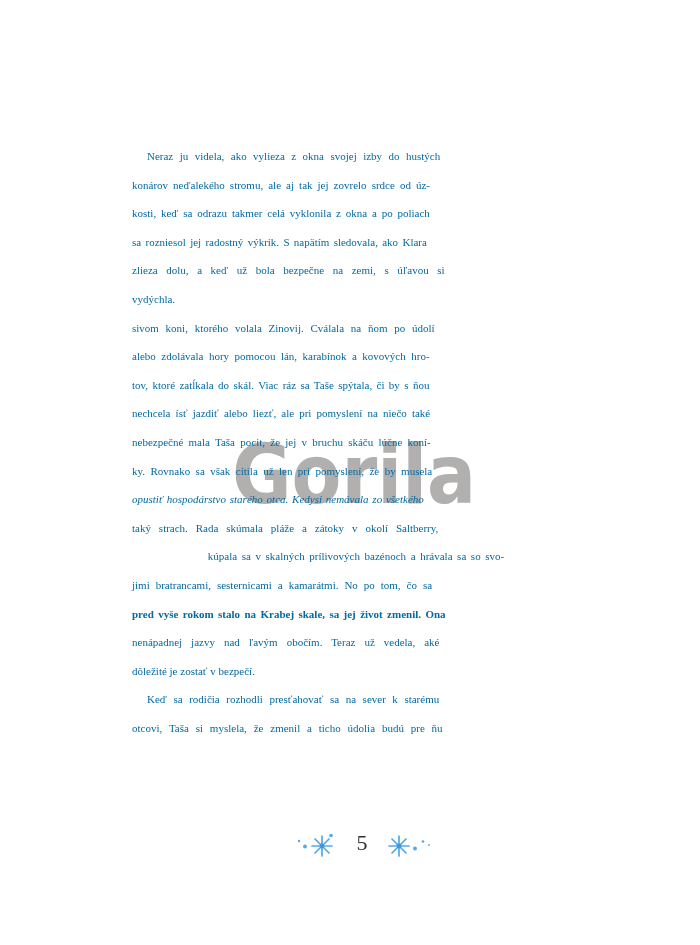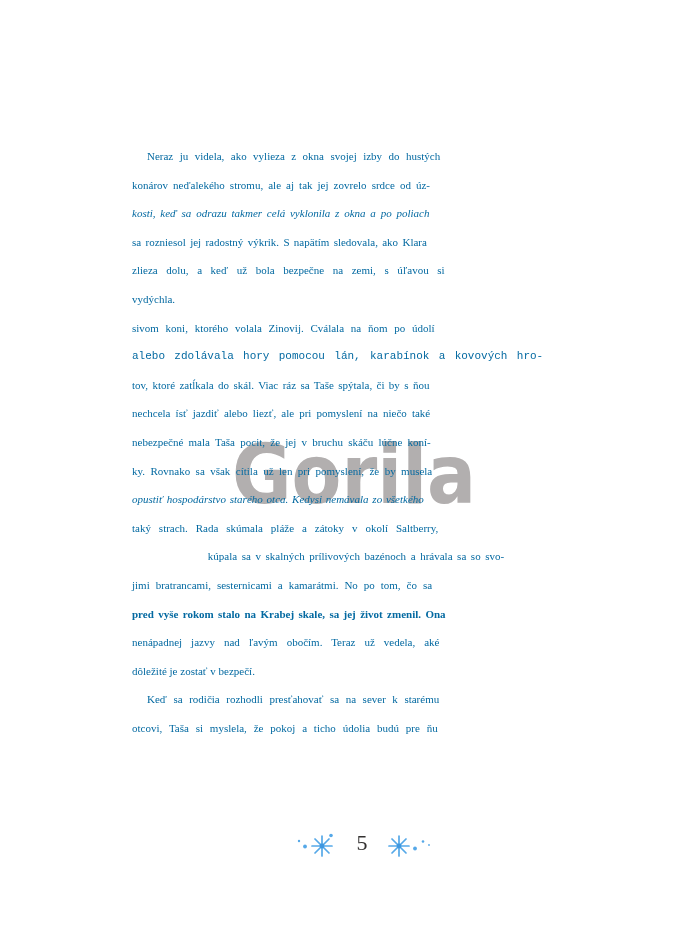--- a/index.html
+++ b/index.html
@@ -66,43 +66,43 @@
 <body>
 
 <div class="page">
 
   <div class="watermark">Gorila</div>
 
   <main class="text-block">
     <div class="para">
       <div class="line indent j" style="word-spacing: 3.69219px;">Neraz ju videla, ako vylieza z okna svojej izby do hustých</div>
       <div class="line j" style="word-spacing: 2.30313px;">konárov neďalekého stromu, ale aj tak jej zovrelo srdce od úz-</div>
-      <div class="line j" style="word-spacing: 2.0483px; font-style: italic;">kosti, keď sa odrazu takmer celá vyklonila z okna a po poliach</div>
+      <div class="line j" style="word-spacing: 2.0483px;">kosti, keď sa odrazu takmer celá vyklonila z okna a po poliach</div>
       <div class="line j" style="word-spacing: 1.57118px;">sa rozniesol jej radostný výkrik. S napätím sledovala, ako Klara</div>
       <div class="line j" style="word-spacing: 5.84375px;">zlieza dolu, a keď už bola bezpečne na zemi, s úľavou si</div>
       <div class="line end">vydýchla.</div>
     </div>
     <div class="para">
       <div class="line j" style="word-spacing: 3.97743px;">sivom koni, ktorého volala Zinovij. Cválala na ňom po údolí</div>
-      <div class="line j" style="word-spacing: 2.71484px; font-family: Liberation Mono, monospace;">alebo zdolávala hory pomocou lán, karabínok a kovových hro-</div>
+      <div class="line j" style="word-spacing: 2.71484px;">alebo zdolávala hory pomocou lán, karabínok a kovových hro-</div>
       <div class="line j" style="word-spacing: 1.64663px;">tov, ktoré zatĺkala do skál. Viac ráz sa Taše spýtala, či by s ňou</div>
       <div class="line j" style="word-spacing: 2.35781px;">nechcela ísť jazdiť alebo liezť, ale pri pomyslení na niečo také</div>
       <div class="line j" style="word-spacing: 2.51562px;">nebezpečné mala Taša pocit, že jej v bruchu skáču lúčne koní-</div>
       <div class="line j" style="word-spacing: 2.67188px;">ky. Rovnako sa však cítila už len pri pomyslení, že by musela</div>
       <div class="line j" style="word-spacing: 1.04911px; font-style: italic;">opustiť hospodárstvo starého otca. Kedysi nemávala zo všetkého</div>
       <div class="line j" style="word-spacing: 5.15799px;">taký strach. Rada skúmala pláže a zátoky v okolí Saltberry,</div>
       <div class="line j" style="word-spacing: 1.84062px; text-align: center;">kúpala sa v skalných prílivových bazénoch a hrávala sa so svo-</div>
       <div class="line j" style="word-spacing: 3.19965px;">jimi bratrancami, sesternicami a kamarátmi. No po tom, čo sa</div>
       <div class="line j" style="word-spacing: 1.62926px; font-weight: bold;">pred vyše rokom stalo na Krabej skale, sa jej život zmenil. Ona</div>
       <div class="line j" style="word-spacing: 6.23438px;">nenápadnej jazvy nad ľavým obočím. Teraz už vedela, aké</div>
       <div class="line end">dôležité je zostať v bezpečí.</div>
     </div>
     <div class="para">
       <div class="line indent j" style="word-spacing: 3.78819px;">Keď sa rodičia rozhodli presťahovať sa na sever k starému</div>
-      <div class="line j" style="word-spacing: 4.08097px;">otcovi, Taša si myslela, že pokoj a ticho údolia budú pre ňu</div>
+      <div class="line j" style="word-spacing: 4.08097px;">otcovi, Taša si myslela, že zmenil a ticho údolia budú pre ňu</div>
     </div>
   </main>
 
   <div class="footer-zone">
     <svg class="orn" style="left:288px;top:831px" width="48" height="30" viewBox="0 0 48 30">
       <g stroke="#55a8e8" stroke-width="1.7" stroke-linecap="round">
         <line x1="34" y1="5" x2="34" y2="25"></line>
         <line x1="24" y1="15" x2="44" y2="15"></line>
         <line x1="27" y1="8" x2="41" y2="22"></line>
         <line x1="41" y1="8" x2="27" y2="22"></line>

